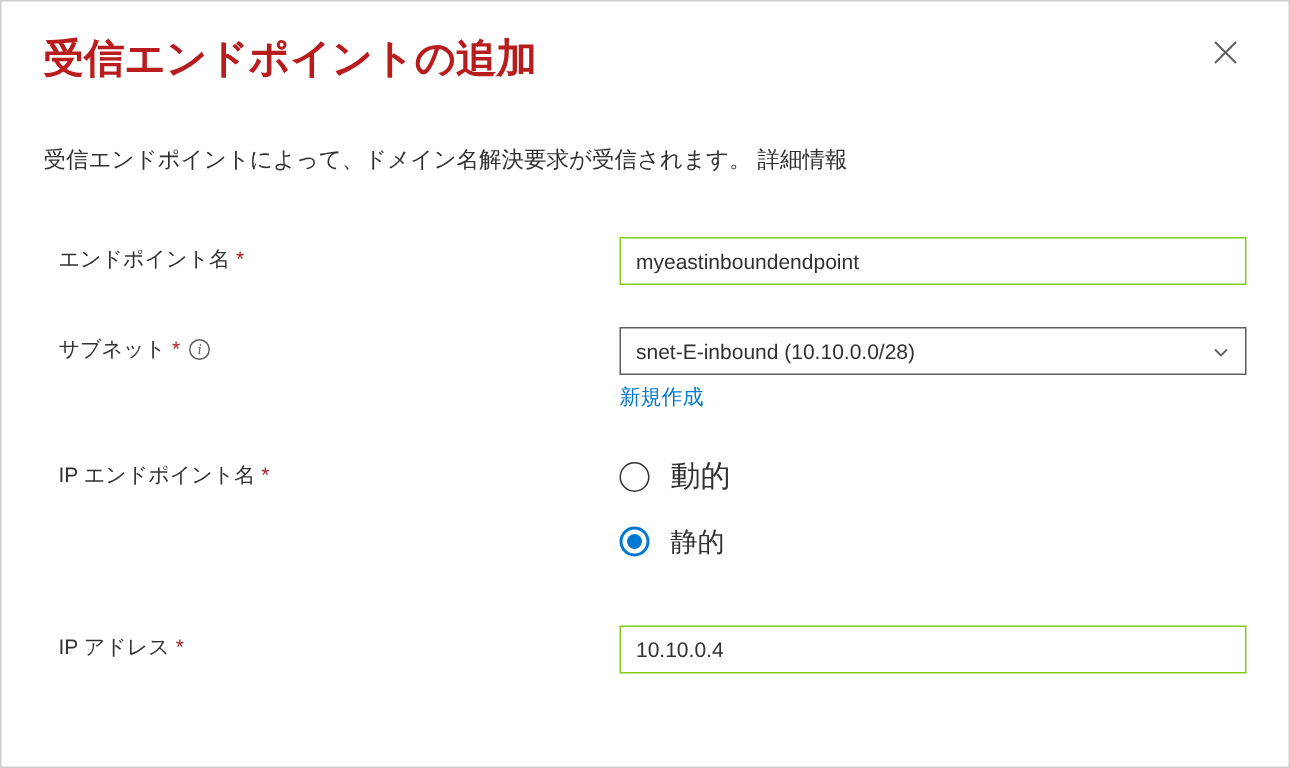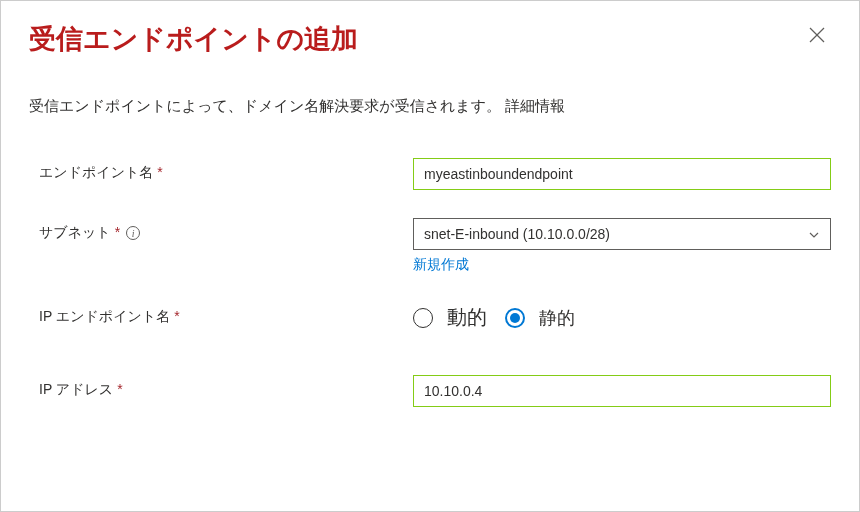--- a/index.html
+++ b/index.html
@@ -129,21 +129,21 @@
     }
     .create-new-link {
       color: #0078d4;
       font-size: 14px;
       margin-top: 6px;
       cursor: pointer;
       display: inline-block;
     }
     .radio-group {
       display: flex;
-      flex-direction: row;
+      flex-direction: column;
       gap: 18px;
       padding-top: 2px;
     }
     .radio-option {
       display: flex;
       align-items: center;
       gap: 14px;
       cursor: pointer;
     }
     .radio-circle {

